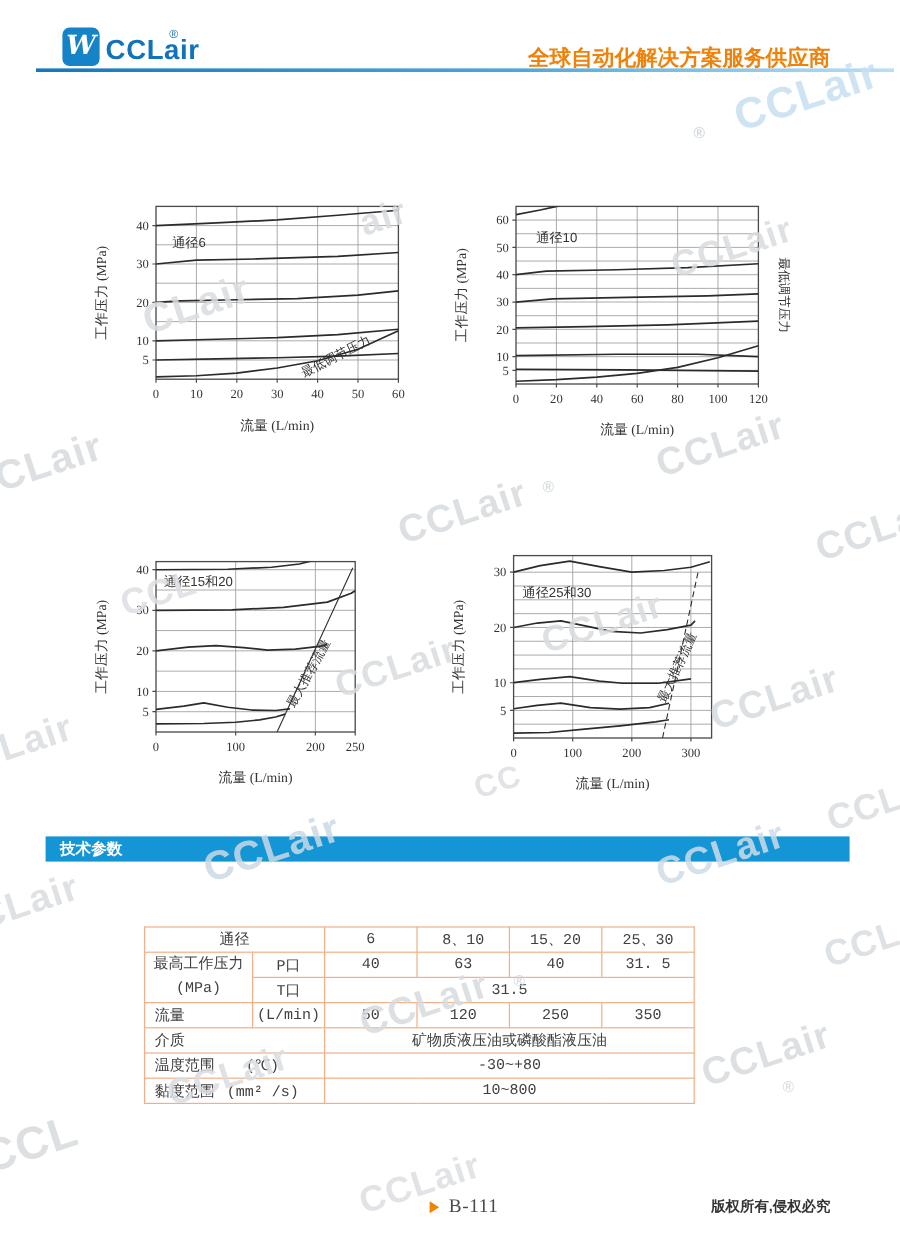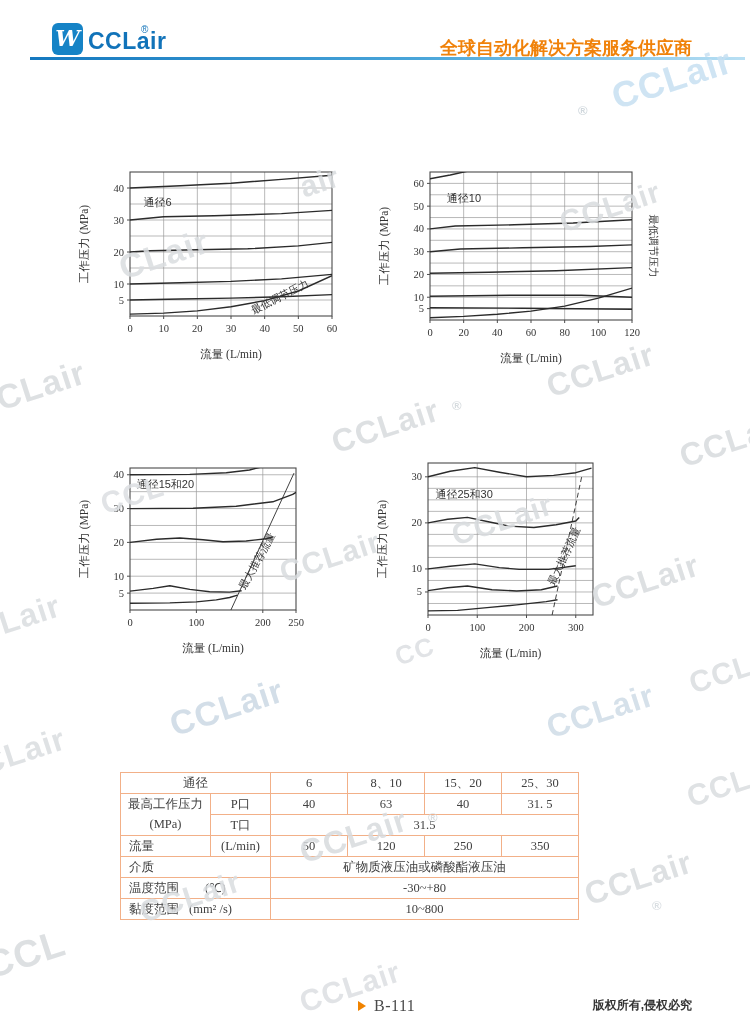--- a/index.html
+++ b/index.html
@@ -20,21 +20,21 @@
   .sec-bar{position:absolute;left:38px;width:670px;height:21px;background:#1495d6;
            color:#ffffff;font-size:13px;font-weight:bold;line-height:21px;padding-left:12px;
            box-sizing:border-box;}
   #bar-curves{top:111px;}
   #bar-params{top:697px;}
   
   .chart{position:absolute;}
   .chart svg text{fill:#333333;}
   
   .spec-table{position:absolute;left:120px;top:772px;border-collapse:collapse;
-              font-family:Liberation Serif, serif;font-size:12.5px;color:#404040;
+              font-family:Liberation Mono, monospace;font-size:12.5px;color:#404040;
               table-layout:fixed;padding-left:48px;}
   .spec-table td{border:1px solid #f2b088;text-align:center;height:20px;padding:0 2px;
                  white-space:nowrap;overflow:hidden;}
   .spec-table td.lft{text-align:left;padding-left:8px;}
   .two-line div{line-height:1.55;}
   .lbl-unit .u{display:inline-block;margin-left:26px;}
   
   .footer-marker{position:absolute;left:358px;top:1001px;width:0;height:0;
                  border-left:8px solid #f08300;border-top:5px solid transparent;
                  border-bottom:5px solid transparent;}
@@ -54,20 +54,21 @@
   <div>
     <div class="logo-box">
       <span class="logo-leaf">W</span>
     </div>
     <div class="brand">CCLair</div>
     <div class="brand-reg">®</div>
     <div class="tagline">全球自动化解决方案服务供应商</div>
     <div class="hdr-line"></div>
   </div>
 
+  <div id="bar-params" class="sec-bar">技术参数</div>
 
   <div class="chart" style="left: 72px; top: 158px;"><svg width="312" height="220" viewBox="0 0 312 220" style="font-family: &quot;Liberation Serif&quot;, serif;">
         <defs>
           <clipPath id="clip0">
             <rect x="58" y="14" width="202" height="144"></rect>
           </clipPath>
         </defs>
         <line x1="91.66666666666666" y1="14" x2="91.66666666666666" y2="158" stroke="#9b9b9b" stroke-width="0.7"></line>
         <line x1="125.33333333333333" y1="14" x2="125.33333333333333" y2="158" stroke="#9b9b9b" stroke-width="0.7"></line>
         <line x1="159" y1="14" x2="159" y2="158" stroke="#9b9b9b" stroke-width="0.7"></line>

